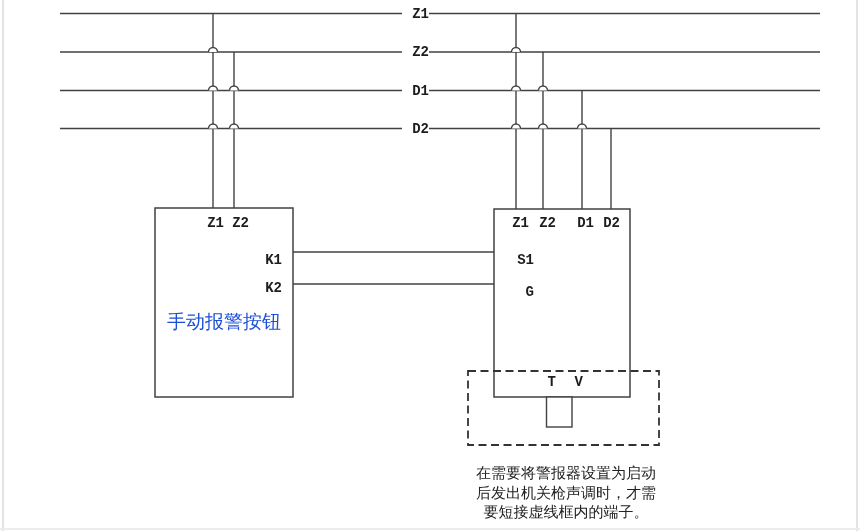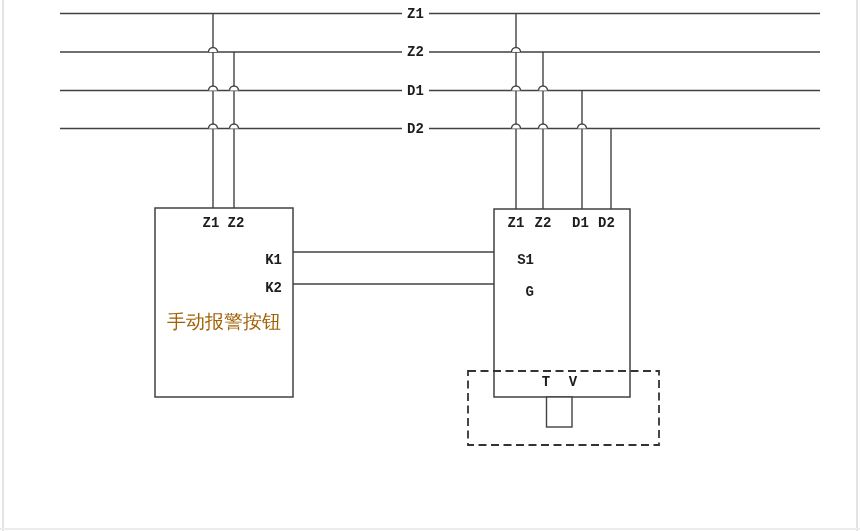--- a/index.html
+++ b/index.html
@@ -31,32 +31,32 @@
     position: absolute;
     left: 0; top: 0;
   }
   .lbl {
     position: absolute;
     font-family: "Liberation Mono", "DejaVu Sans Mono", monospace;
     font-weight: bold;
     font-size: 14px;
     line-height: 16px;
     color: #1d1d1d;
-    text-align: center;
+    text-align: right;
     white-space: nowrap;
   }
   .lbl.on-bus { background: #ffffff; }
   .lbl.align-r { text-align: right; }
   .lbl.align-l { text-align: right; }
   .cjk-title {
     position: absolute;
     font-family: "Liberation Sans", sans-serif;
     font-size: 19px;
     line-height: 22px;
-    color: #a16207;
+    color: #1d4ed8;
     text-align: center;
     white-space: nowrap;
   }
   .note {
     position: absolute;
     left: 450px;
     top: 463px;
     width: 232px;
     font-family: "Liberation Sans", sans-serif;
     font-size: 15px;
@@ -128,18 +128,23 @@
 
   <div class="lbl" style="left:503px; top:215px; width:26px;">Z1</div>
   <div class="lbl" style="left:530px; top:215px; width:26px;">Z2</div>
   <div class="lbl" style="left:567px; top:215px; width:27px;">D1</div>
   <div class="lbl" style="left:593px; top:215px; width:27px;">D2</div>
   <div class="lbl align-l" style="left:502px; top:252px; width:32px;">S1</div>
   <div class="lbl align-l" style="left:502px; top:284px; width:32px;">G</div>
   <div class="lbl" style="left:536px; top:374px; width:20px;">T</div>
   <div class="lbl" style="left:563px; top:374px; width:20px;">V</div>
 
+  <div class="note">
+    <div>在需要将警报器设置为启动</div>
+    <div>后发出机关枪声调时，才需</div>
+    <div>要短接虚线框内的端子。</div>
+  </div>
 
   <div class="page-edge-left"></div>
   <div class="page-edge-right"></div>
   <div class="page-edge-bottom"></div>
 
 </div>
 
 </body></html>

